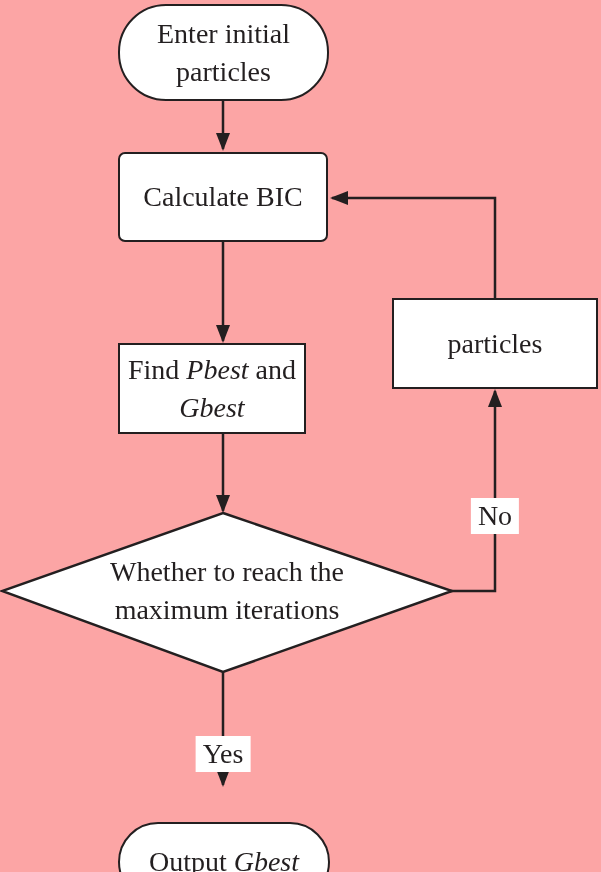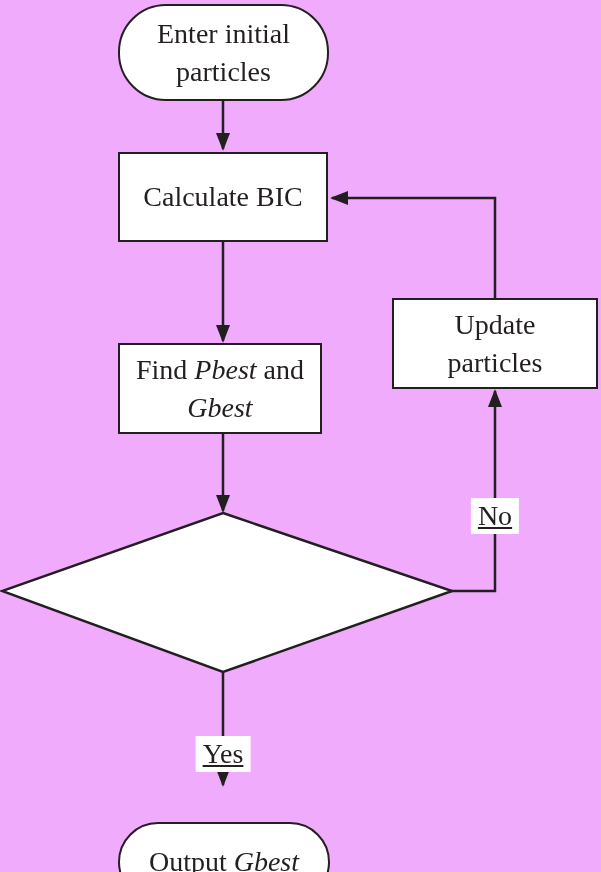--- a/index.html
+++ b/index.html
@@ -4,21 +4,21 @@
 <style>
   html, body {
     margin: 0;
     padding: 0;
     background: #ffffff;
   }
   .canvas {
     position: relative;
     width: 601px;
     height: 872px;
-    background: #f0abfc;
+    background: #fca5a5;
     font-family: "Liberation Serif", "DejaVu Serif", serif;
     color: #231f20;
     overflow: hidden;
   }
   .connectors {
     position: absolute;
     left: 0;
     top: 0;
     z-index: 1;
   }
@@ -40,43 +40,42 @@
     border: 2.5px solid #231f20;
     display: flex;
     flex-direction: column;
     align-items: center;
     justify-content: center;
     text-align: center;
     font-size: 28px;
     line-height: 38px;
   }
   .node.terminator-top    { left: 118px; top: 4px;   width: 211px; height: 97px; border-radius: 48px; }
-  .node.process-calc      { left: 118px; top: 152px; width: 210px; height: 90px; }
-  .node.process-find      { left: 118px; top: 343px; width: 204px; height: 91px; }
+  .node.process-calc      { left: 118px; top: 152px; width: 210px; height: 90px; border-radius: 7px; }
+  .node.process-find      { left: 118px; top: 343px; width: 188px; height: 91px; }
   .node.process-update    { left: 392px; top: 298px; width: 206px; height: 91px; }
   .node.terminator-bottom { left: 118px; top: 787px; width: 212px; height: 80px; border-radius: 40px; margin-top: 35px; }
   .decision-label {
     position: absolute;
     z-index: 2;
     left: 62px;
     top: 553px;
     width: 330px;
     text-align: center;
     font-size: 28px;
     line-height: 38px;
   }
   .edge-label {
     position: absolute;
     z-index: 3;
     transform: translate(-50%, -50%);
     background: #ffffff;
     padding: 3px 7px;
     font-size: 28px;
     line-height: 30px;
-    text-decoration: underline;
   }
   .edge-label.yes { left: 223px; top: 731px; margin-top: 23px; }
   .edge-label.no  { left: 495px; top: 516px; }
   .it { font-style: italic; }
 </style>
 </head>
 <body>
 
 <div class="canvas">
 
@@ -110,24 +109,27 @@
   <div class="node process-calc">
     <div class="ln">Calculate BIC</div>
   </div>
 
   <div class="node process-find">
     <div class="ln"><span>Find </span><span class="it">Pbest</span><span> and</span></div>
     <div class="ln it">Gbest</div>
   </div>
 
   <div class="node process-update">
-    <div class="ln">Update</div>
     <div class="ln">particles</div>
   </div>
 
+  <div class="decision-label">
+    <div class="ln">Whether to reach the</div>
+    <div class="ln">maximum iterations</div>
+  </div>
 
   <div class="node terminator-bottom">
     <div class="ln"><span>Output </span><span class="it">Gbest</span></div>
   </div>
 
   <div class="edge-label yes">Yes</div>
   <div class="edge-label no">No</div>
 
 </div>
 

